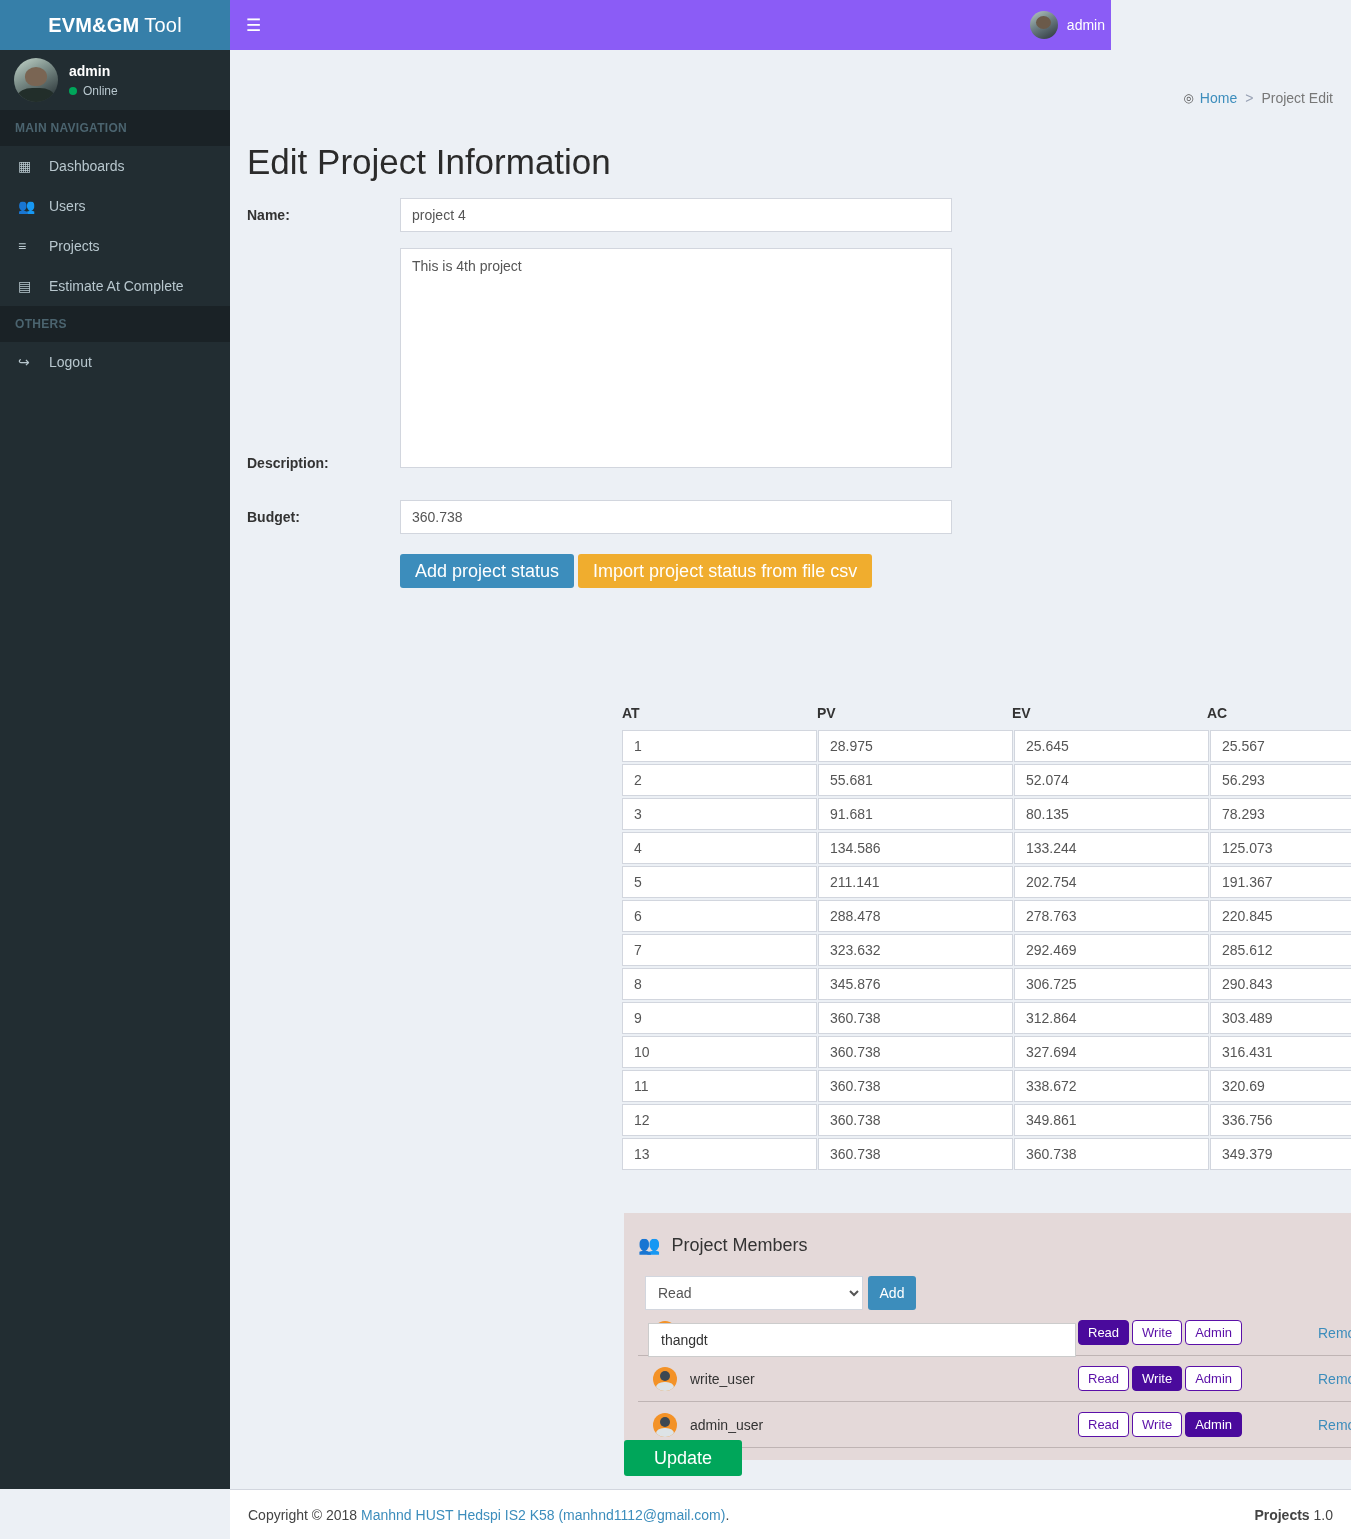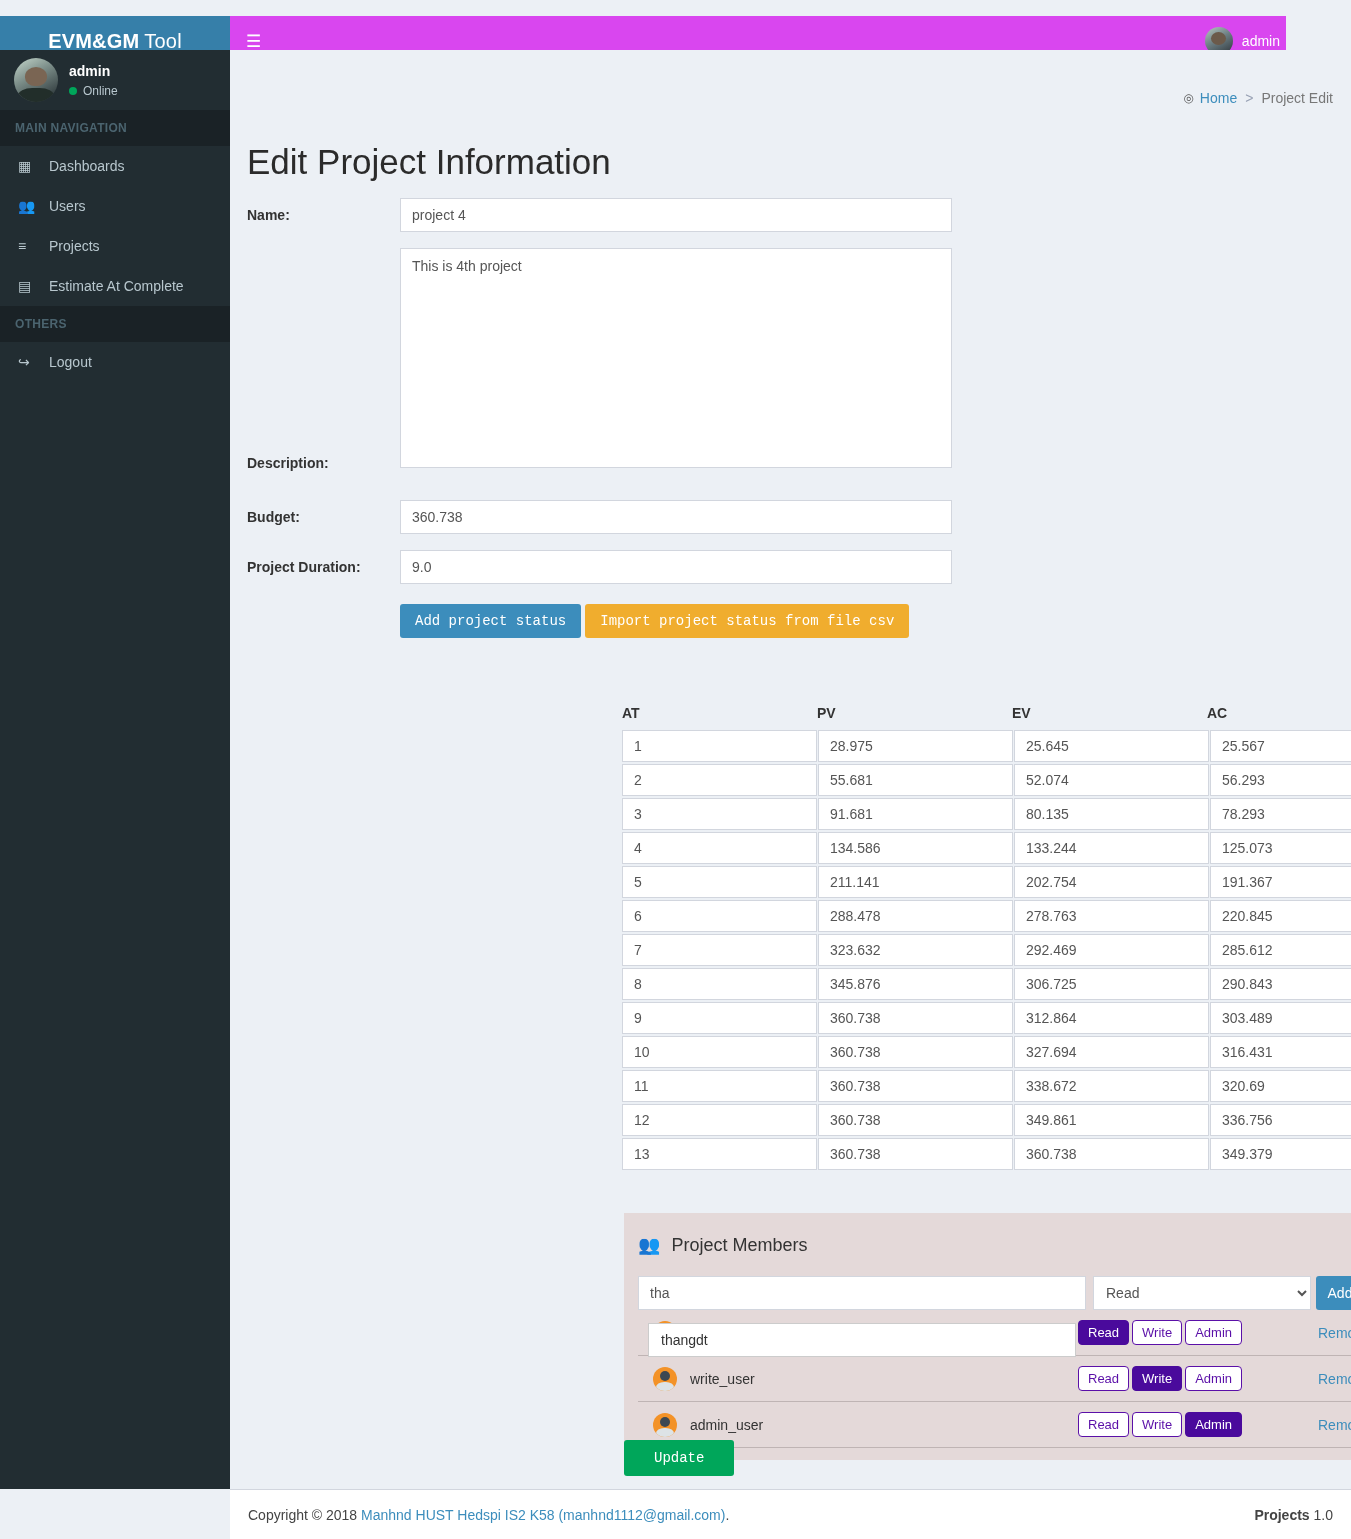--- a/index.html
+++ b/index.html
@@ -8,21 +8,21 @@
     width:1351px; height:1539px;
     font-family:"Liberation Sans", sans-serif;
     font-size:14px;
     background:#ecf0f5;
     color:#333;
     overflow:hidden;
   }
   .app { position:relative; width:1351px; height:1539px; }
 
   
-  .navbar { position:absolute; left:0; top:16px; width:1286px; height:50px; background:#d946ef; }
+  .navbar { position:absolute; left:0; top:0; width:1111px; height:50px; background:#8b5cf6; }
   .logo {
     position:absolute; left:0; top:0; width:230px; height:50px;
     background:#367fa9; color:#fff; font-size:20px;
     display:flex; align-items:center; justify-content:center; letter-spacing:.2px;
   }
   .logo b { font-weight:bold; }
   .logo span.light { font-weight:normal; margin-left:5px; }
   .ham {
     position:absolute; left:236px; top:0; width:35px; height:50px; color:#fff;
     display:flex; align-items:center; justify-content:center; font-size:17px; cursor:pointer;
@@ -97,21 +97,21 @@
     margin-left:153px; width:552px; height:220px; border:1px solid #d2d6de; background:#fff;
     padding:9px 11px; font-size:14px; color:#555; font-family:inherit; resize:none; outline:none;
     display:block;
   }
   .fselect {
     margin-left:153px; height:24px; font-size:13px; font-family:inherit; color:#111;
     border:1px solid #9a9a9a; background:#f1f1f1; padding:1px 3px;
   }
   .btn-row { margin-left:153px; margin-top:20px; display:flex; gap:4px; }
   .btn {
-    border:none; font-size:14px; font-family:Liberation Mono, monospace; color:#fff; padding:9px 15px;
+    border:none; font-size:18px; font-family:Liberation Sans, sans-serif; color:#fff; padding:9px 15px;
     cursor:pointer; border-radius:3px; line-height:16px;
   }
   .btn-primary { background:#3c8dbc; }
   .btn-warning { background:#f0ad2e; }
   .btn-success { background:#00a65a; padding:10px 30px; border-radius:3px; }
 
   
   .status-table { position:absolute; left:392px; top:655px; width:800px; }
   .st-head { display:flex; font-weight:bold; font-size:14px; color:#333; padding-bottom:9px; }
   .st-head div { width:195px; }
@@ -260,24 +260,20 @@
       <div class="frow" style="height:236px;">
         <label class="flabel" style="top:207px;">Description:</label>
         <textarea class="ftext" style="">This is 4th project</textarea>
       </div>
 
       <div class="frow">
         <label class="flabel" style="top:9px;">Budget:</label>
         <input class="finput" type="text" value="360.738" style="">
       </div>
 
-      <div class="frow">
-        <label class="flabel" style="top:9px;">Project Duration:</label>
-        <input class="finput" type="text" value="9.0" style="">
-      </div>
 
 
       <div class="btn-row">
         <button class="btn btn-primary">Add project status</button>
         <button class="btn btn-warning">Import project status from file csv</button>
       </div>
     </div>
 
     <div class="status-table">
       <div class="st-head">
@@ -371,21 +367,20 @@
     <div class="members-box">
       <div class="mb-head">
         <div class="mb-title">
           <span>👥</span>
           <span>Project Members</span>
         </div>
 
       </div>
 
       <div class="mb-addrow">
-        <input class="mb-search" type="text" value="tha" style="">
         <select class="mb-perm">
           <option>Read</option>
           <option>Write</option>
           <option>Admin</option>
         </select>
         <button class="mb-add">Add</button>
 
         <div class="autocomplete">
           <div class="ac-item">thangdt</div>
         </div>

